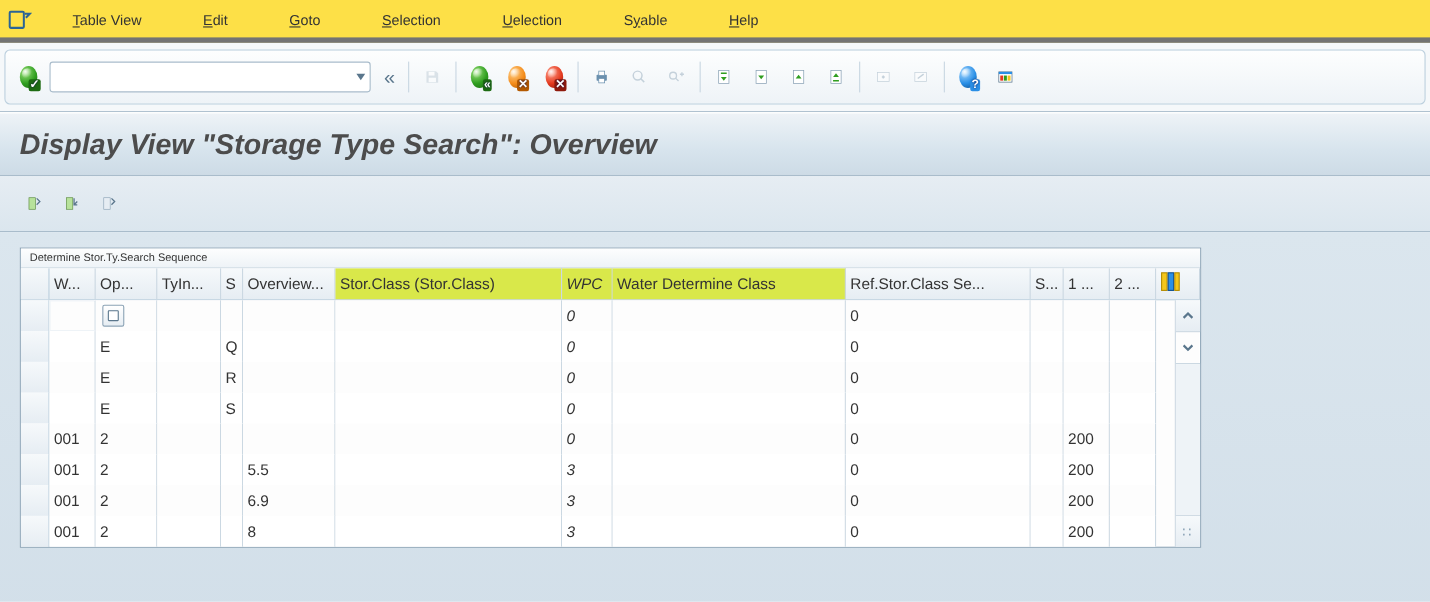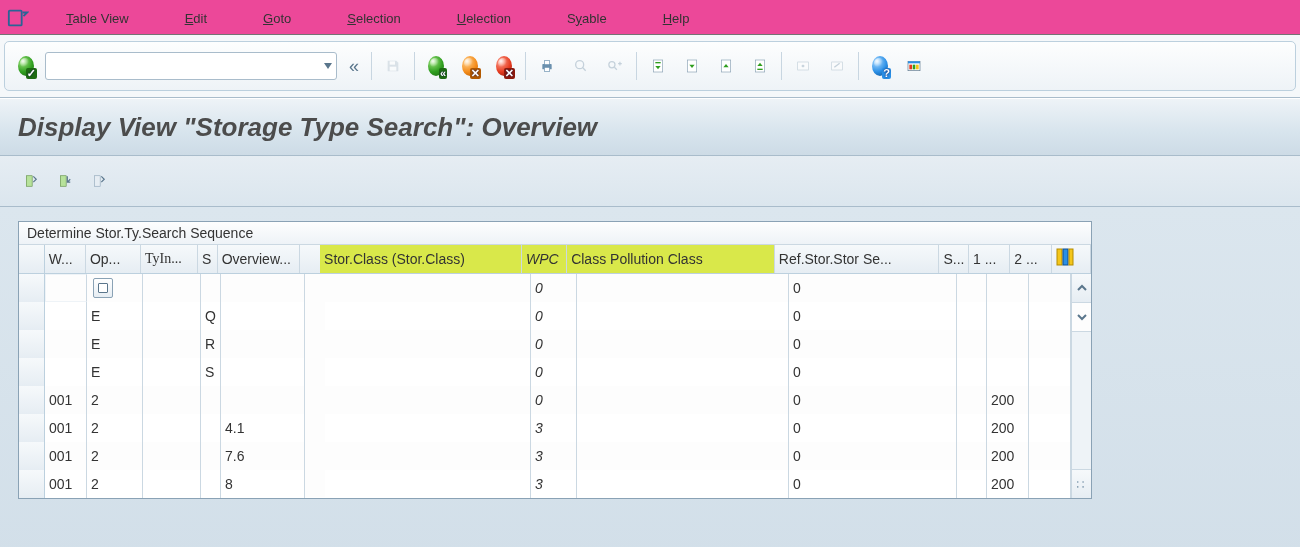--- a/index.html
+++ b/index.html
@@ -13,22 +13,22 @@
     overflow: hidden;
     width: 1300px;
     height: 547px;
   }
   
   .menubar {
     display: flex;
     align-items: center;
     height: 32px;
     padding: 2px 6px 0 6px;
-    background: #ec4899;
-    border-bottom: 1px solid #737373;
+    background: #fde047;
+    border-bottom: 5px solid #737373;
   }
   .menubar .logo {
     width: 24px;
     height: 24px;
     margin-right: 28px;
     display: flex;
     align-items: center;
     justify-content: center;
   }
   .menubar .logo svg { stroke: #2a6496; }
@@ -144,21 +144,21 @@
     box-sizing: border-box;
   }
   .grid-wrap {
     width: 1072px;
     border: 1px solid #8aa2b5;
     background: #fdfdfd;
     box-shadow: inset 0 0 0 1px #fff;
   }
   .grid-title {
     padding: 3px 8px;
-    font-size: 14px;
+    font-size: 10px;
     background: linear-gradient(#fdfefe,#eef3f7);
     border-bottom: 1px solid #cbd8e2;
   }
   .grid-head, .grid-row {
     display: flex;
     align-items: stretch;
   }
   .grid-head { background: linear-gradient(#f6f9fb,#e6edf3); border-bottom:1px solid #bcd0de; }
   .gh, .gc {
     box-sizing: border-box;
@@ -172,24 +172,24 @@
   }
   .gh { color:#333; position:relative; }
   .gh.hl { background: #d9e84a; }
   .gc { background: #fff; }
   .grid-row:nth-child(odd) .gc { background:#fdfdfd; }
   .gc.sel { background:#ebf1f6; border:1px solid #eef3f7; border-right:1px solid #cbd8e2; padding:2px 3px; }
   
   .c-rowhdr { width:26px; background:linear-gradient(#f6f9fb,#e6edf3)!important; border-right:1px solid #bcd0de; }
   .c-wh  { width:42px; }
   .c-op  { width:56px; }
-  .c-ty  { width:58px;font-family:Liberation Serif, serif; }
+  .c-ty  { width:58px; }
   .c-s   { width:20px; }
   .c-sp  { width:84px; }
-  .c-stc { width:206px;margin-left:20px; }
+  .c-stc { width:206px; }
   .c-wpc { width:46px;font-style:italic; }
   .c-wp  { width:212px; }
   .c-ref { width:168px; }
   .c-si  { width:30px; }
   .c-c1  { width:42px; }
   .c-c2  { width:42px; }
   .c-cfg { width:40px; text-align:center; }
   
   .f4 {
     width:18px;height:18px;
@@ -380,22 +380,22 @@
 
     <div class="grid-head">
       <div class="gh c-rowhdr"></div>
       <div class="gh c-wh">W...</div>
       <div class="gh c-op">Op...</div>
       <div class="gh c-ty">TyIn...</div>
       <div class="gh c-s">S</div>
       <div class="gh c-sp">Overview...</div>
       <div class="gh c-stc hl">Stor.Class (Stor.Class)</div>
       <div class="gh c-wpc hl">WPC</div>
-      <div class="gh c-wp hl">Class Pollution Class</div>
-      <div class="gh c-ref">Ref.Stor.Stor Se...</div>
+      <div class="gh c-wp hl">Water Determine Class</div>
+      <div class="gh c-ref">Ref.Stor.Class Se...</div>
       <div class="gh c-si">S...</div>
       <div class="gh c-c1">1 ...</div>
       <div class="gh c-c2">2 ...</div>
       <div class="gh c-cfg">
         <svg width="18" height="18" viewBox="0 0 18 18">
           <rect x="1" y="1" width="5" height="16" fill="#f4c61a" stroke="#b38b00"></rect>
           <rect x="7" y="1" width="5" height="16" fill="#2a8fe6" stroke="#0f4f8f"></rect>
           <rect x="13" y="1" width="4" height="16" fill="#f4c61a" stroke="#b38b00"></rect>
         </svg>
       </div>
@@ -477,36 +477,36 @@
             <div class="gc c-si"></div>
             <div class="gc c-c1">200</div>
             <div class="gc c-c2"></div>
           </div>
           <div class="grid-row">
             <div class="gc c-rowhdr"></div>
             <div class="gc c-wh">001</div>
             <div class="gc c-op">2</div>
             <div class="gc c-ty"></div>
             <div class="gc c-s"></div>
-            <div class="gc c-sp">4.1</div>
+            <div class="gc c-sp">5.5</div>
             <div class="gc c-stc"></div>
             <div class="gc c-wpc">3</div>
             <div class="gc c-wp"></div>
             <div class="gc c-ref">0</div>
             <div class="gc c-si"></div>
             <div class="gc c-c1">200</div>
             <div class="gc c-c2"></div>
           </div>
           <div class="grid-row">
             <div class="gc c-rowhdr"></div>
             <div class="gc c-wh">001</div>
             <div class="gc c-op">2</div>
             <div class="gc c-ty"></div>
             <div class="gc c-s"></div>
-            <div class="gc c-sp">7.6</div>
+            <div class="gc c-sp">6.9</div>
             <div class="gc c-stc"></div>
             <div class="gc c-wpc">3</div>
             <div class="gc c-wp"></div>
             <div class="gc c-ref">0</div>
             <div class="gc c-si"></div>
             <div class="gc c-c1">200</div>
             <div class="gc c-c2"></div>
           </div>
           <div class="grid-row">
             <div class="gc c-rowhdr"></div>

